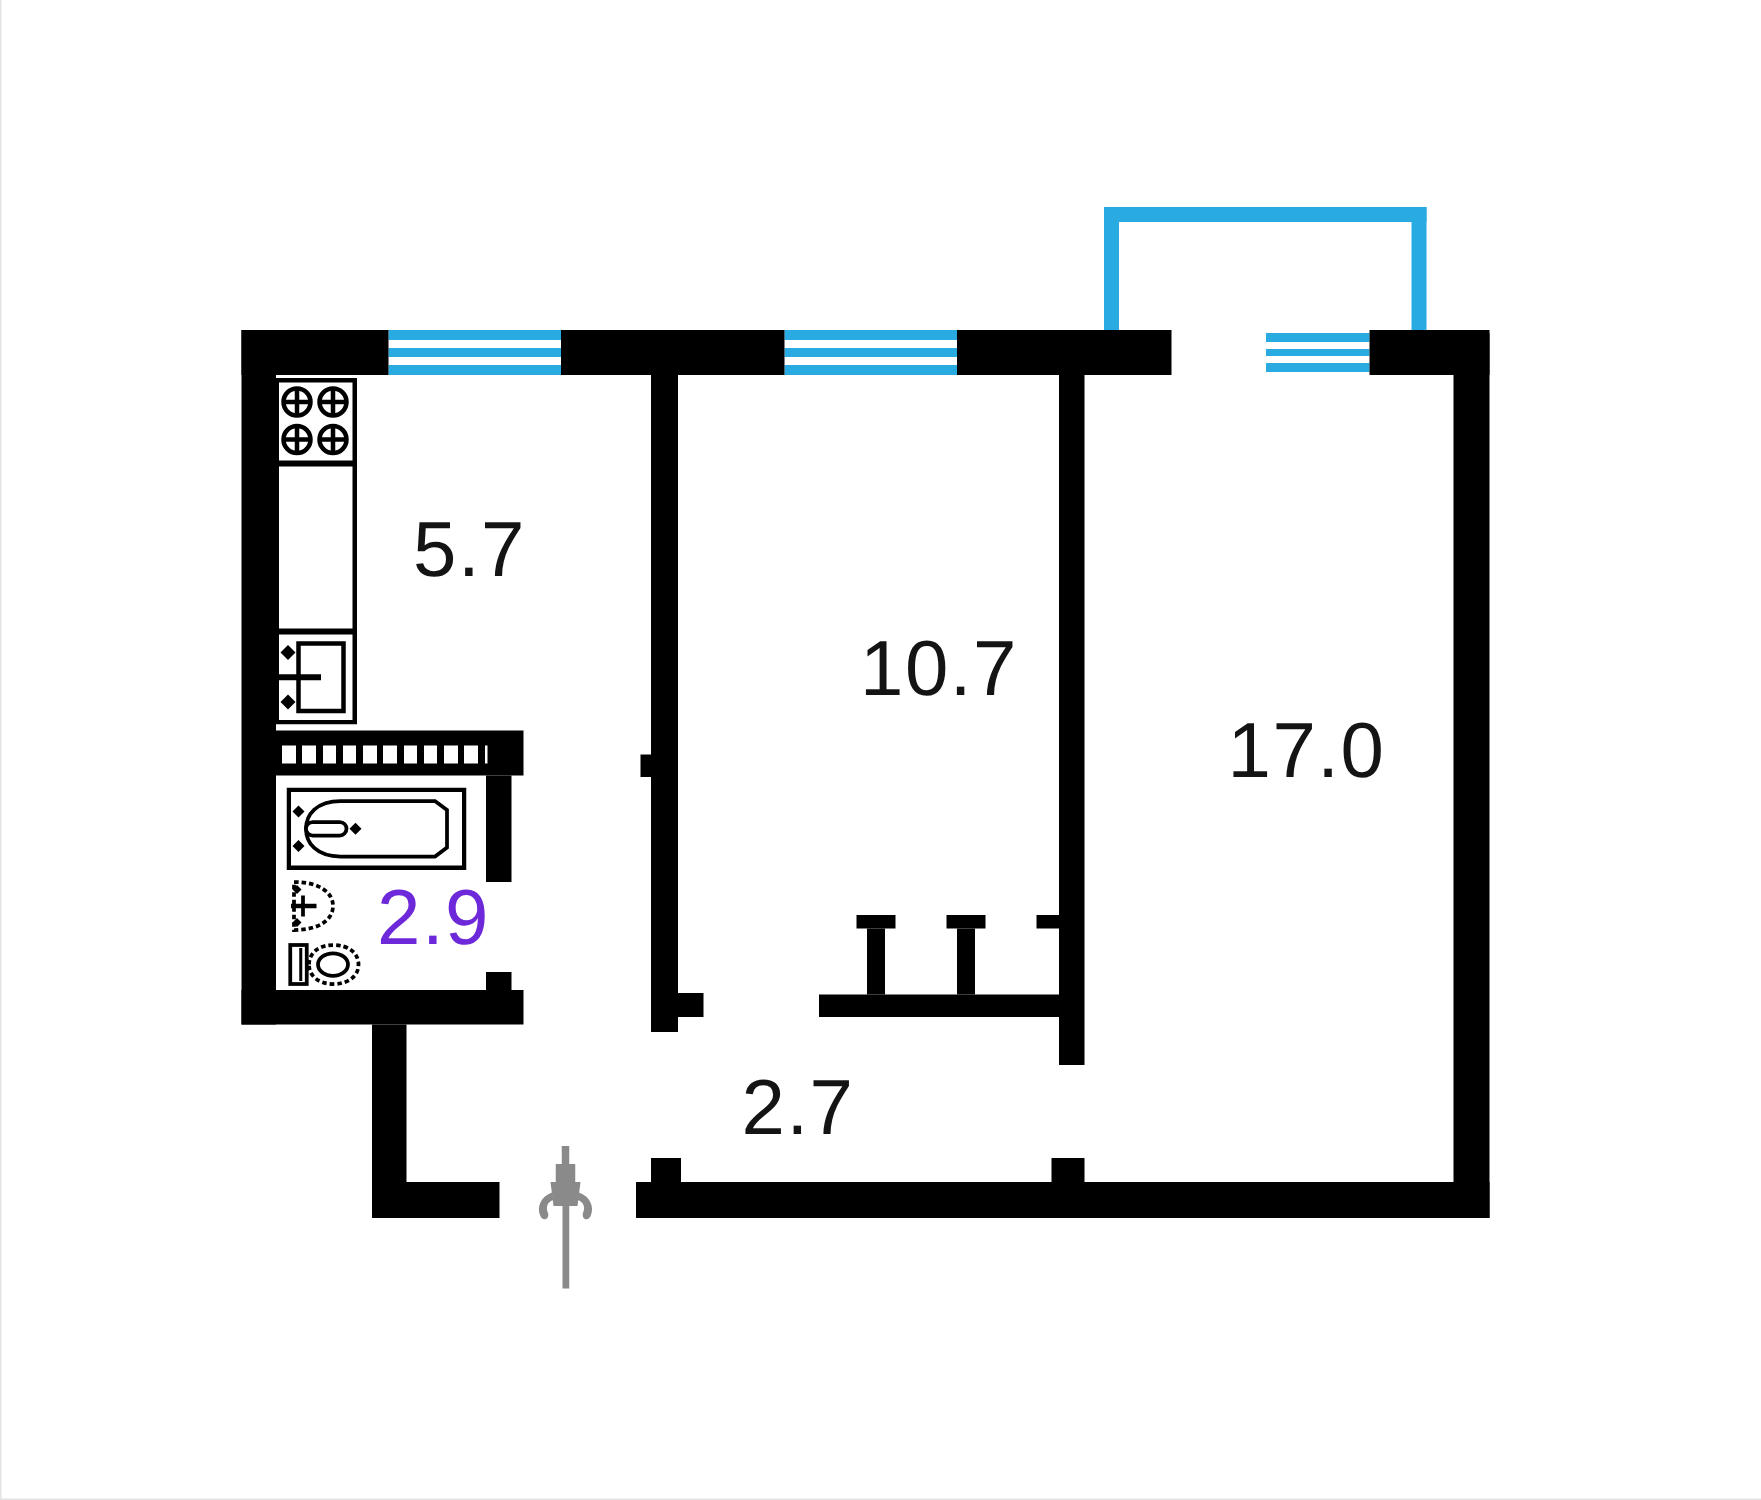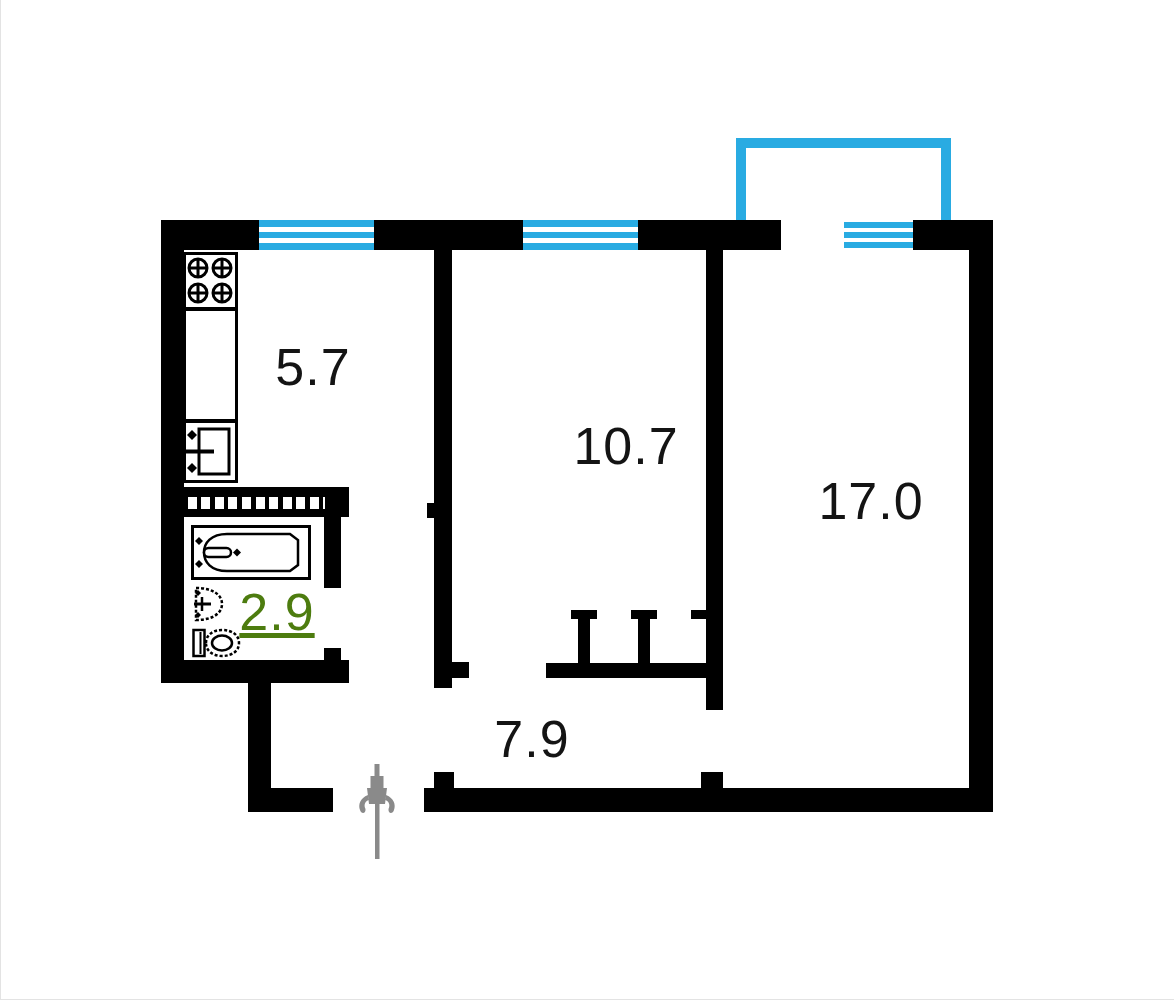--- a/index.html
+++ b/index.html
@@ -154,16 +154,16 @@
       <path d="M10,24 H30 L28,40 H12 Z"></path>
       <path d="M11,31 C3,34 1,41 3,46 C4,50 9,50 8.5,45 C6.5,41 8,37 12,36 Z"></path>
       <path d="M29,31 C37,34 39,41 37,46 C36,50 31,50 31.5,45 C33.5,41 32,37 28,36 Z"></path>
       <rect x="18" y="37" width="4.5" height="58"></rect>
     </g>
   </svg>
 
   <span class="room-label" style="left: 312px; top: 367px; color: rgb(20, 20, 20);">5.7</span>
   <span class="room-label" style="left: 577px; top: 446px; color: rgb(20, 20, 20); margin-left: 48px;">10.7</span>
   <span class="room-label" style="left: 870px; top: 501px; color: rgb(20, 20, 20);">17.0</span>
-  <span class="room-label" style="left: 276px; top: 612px; color: #4d7c0f; text-decoration: underline;">2.9</span>
-  <span class="room-label" style="left: 531px; top: 739px; color: rgb(20, 20, 20);">7.9</span>
+  <span class="room-label" style="left: 288px; top: 612px; color: #6d28d9;">2.9</span>
+  <span class="room-label" style="left: 531px; top: 739px; color: rgb(20, 20, 20);">2.7</span>
 
 </div>
 
 </body></html>

